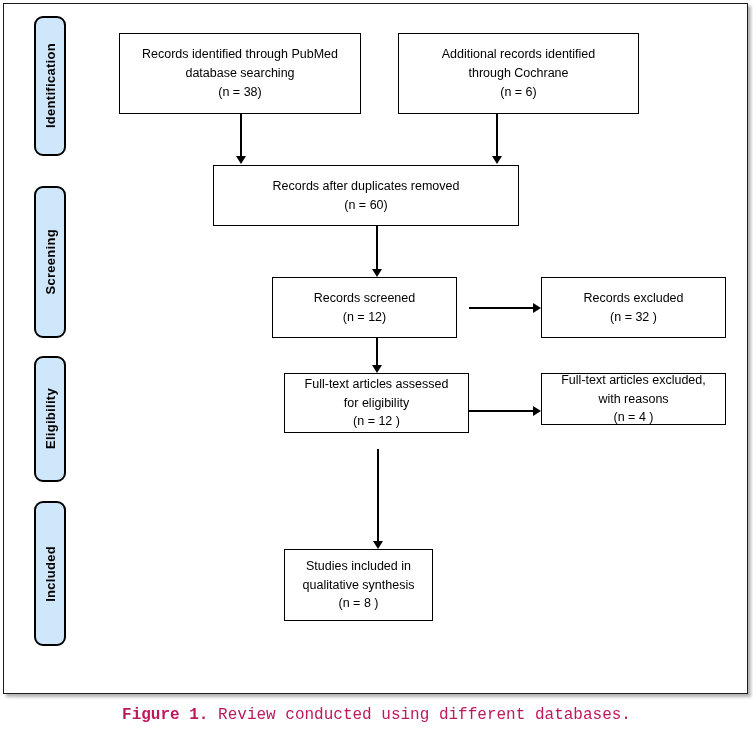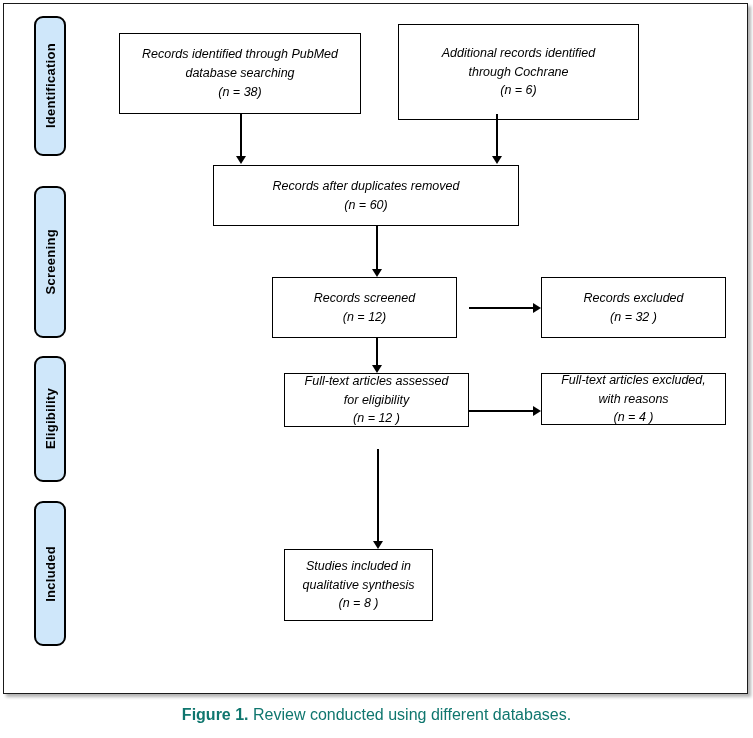--- a/index.html
+++ b/index.html
@@ -56,21 +56,20 @@
     position: absolute;
     box-sizing: border-box;
     border: 1.6px solid #000000;
     background: #ffffff;
     display: flex;
     flex-direction: column;
     align-items: center;
     justify-content: center;
     text-align: center;
     padding: 2px 6px;
-    font-style: italic;
   }
   .flow-box .line {
     font-size: 12.5px;
     color: #000000;
     line-height: 1.5;
     white-space: nowrap;
   }
 
   
   .conn-v {
@@ -100,23 +99,23 @@
     border-left: 8px solid #000000;
   }
 
   
   #figure-caption {
     position: absolute;
     left: 0;
     top: 706px;
     width: 753px;
     text-align: center;
-    font-family: Liberation Sans, sans-serif;
+    font-family: Liberation Mono, monospace;
     font-size: 16px;
-    color: #0f766e;
+    color: #be185d;
   }
   #figure-caption .cap-bold {
     font-weight: bold;
   }
 </style>
 </head>
 <body>
 
 <div id="figure-frame">
 
@@ -135,21 +134,21 @@
   <div class="stage-tab" style="left:30px; top:497px; width:32px; height:145px;">
     <span class="stage-tab-label">Included</span>
   </div>
 
   <div class="flow-box" style="left:115px; top:29px; width:242px; height:81px;">
     <div class="line">Records identified through PubMed</div>
     <div class="line">database searching</div>
     <div class="line">(n =  38)</div>
   </div>
 
-  <div class="flow-box" style="left:394px; top:20px; width:241px; height:96px;">
+  <div class="flow-box" style="left:394px; top:29px; width:241px; height:81px;">
     <div class="line">Additional records identified</div>
     <div class="line">through Cochrane</div>
     <div class="line">(n =  6)</div>
   </div>
 
   <div class="conn-v" style="left:236px; top:110px; height:42px;"></div>
   <div class="arrow-down" style="left:232px; top:152px;"></div>
 
   <div class="conn-v" style="left:492px; top:110px; height:42px;"></div>
   <div class="arrow-down" style="left:488px; top:152px;"></div>
@@ -171,21 +170,21 @@
     <div class="line">Records excluded</div>
     <div class="line">(n =  32 )</div>
   </div>
 
   <div class="conn-h" style="left:465px; top:303px; width:65px;"></div>
   <div class="arrow-right" style="left:529px; top:299px;"></div>
 
   <div class="conn-v" style="left:372px; top:334px; height:28px;"></div>
   <div class="arrow-down" style="left:368px; top:361px;"></div>
 
-  <div class="flow-box" style="left:280px; top:369px; width:185px; height:54px;">
+  <div class="flow-box" style="left:280px; top:369px; width:185px; height:60px;">
     <div class="line">Full-text articles assessed</div>
     <div class="line">for eligibility</div>
     <div class="line">(n = 12  )</div>
   </div>
 
   <div class="flow-box" style="left:537px; top:369px; width:185px; height:52px;">
     <div class="line">Full-text articles excluded,</div>
     <div class="line">with reasons</div>
     <div class="line">(n =  4 )</div>
   </div>

